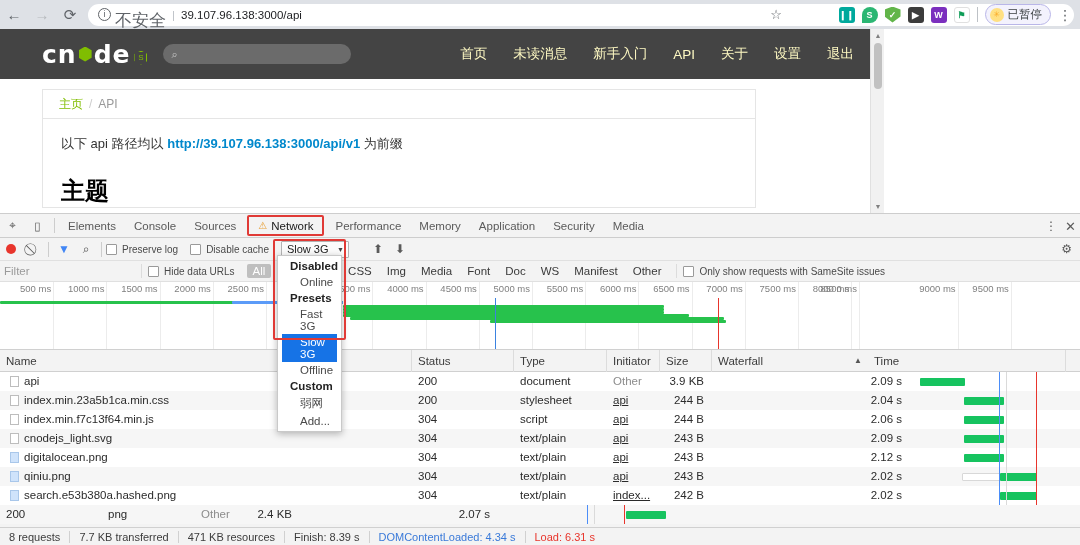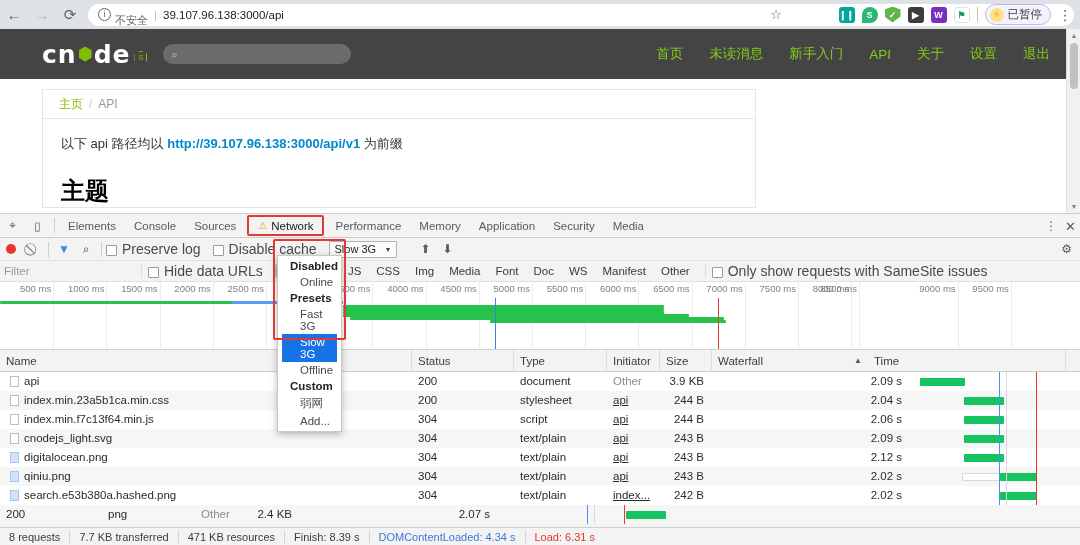--- a/index.html
+++ b/index.html
@@ -28,21 +28,21 @@
     flex: 1; height: 22px; margin: 0 6px 0 4px;
     background: #fff; border-radius: 11px;
     display: flex; align-items: center; padding: 0 10px;
     font-size: 11.5px; color: #202124;
   }
   .omnibox .info-icon {
     width: 13px; height: 13px; border: 1px solid #5f6368; border-radius: 50%;
     font-size: 9px; line-height: 11px; text-align: center; color: #5f6368;
     margin-right: 4px; flex: none;
   }
-  .omnibox .insecure { color: #5f6368; font-size: 11px; margin-top: 11px; }
+  .omnibox .insecure { color: #5f6368; font-size: 17px; margin-top: 11px; }
   .omnibox .divider { color: #bdc1c6; margin: 0 6px; }
   .omnibox .url { color: #202124; font-size: 11.5px; }
   .star {
     position: absolute; right: 298px; top: 7px;
     font-size: 13px; color: #5f6368;
   }
   .ext-strip {
     position: absolute; right: 8px; top: 0; height: 29px;
     display: flex; align-items: center; gap: 7px;
   }
@@ -60,21 +60,21 @@
   .paused-dot {
     width: 14px; height: 14px; border-radius: 50%;
     background: #ffe082;
     display: flex; align-items: center; justify-content: center;
     font-size: 8px; color: #f9a825;
   }
   .menu-dots { font-size: 14px; color: #5f6368; line-height: 6px; letter-spacing: 0; }
 
   
   .page {
-    position: absolute; left: 0; top: 29px; width: 1080px; height: 184px;
+    position: absolute; left: 0; top: 29px; width: 884px; height: 184px;
     background: #fff; overflow: hidden;
   }
   .site-header {
     height: 50px; background: #444; display: flex; align-items: center;
     padding-left: 42px; position: relative;
   }
   .logo { display: flex; align-items: center; gap: 1px; }
   .logo-text {
     font-family: "DejaVu Sans", sans-serif;
     font-weight: bold; font-size: 25px; color: #fff; letter-spacing: 1px;
@@ -93,21 +93,21 @@
   .site-search {
     width: 188px; height: 20px; margin-left: 16px;
     background: #6b6b6b; border-radius: 10px;
     display: flex; align-items: center; padding-left: 8px;
     color: #c9c9c9; font-size: 11px;
   }
   .site-nav {
     position: absolute; right: 30px; top: 0; height: 50px;
     display: flex; align-items: center; gap: 26px;
   }
-  .site-nav a { color: #84cc16; font-size: 13.5px; text-decoration: none; }
+  .site-nav a { color: #fef9c3; font-size: 13.5px; text-decoration: none; }
   .page-body { padding: 10px 42px 0 42px; }
   .card { border: 1px solid #e5e5e5; background: #fff; width: 714px; }
   .crumb {
     height: 29px; border-bottom: 1px solid #e5e5e5;
     display: flex; align-items: center; padding-left: 16px;
     font-size: 12px; color: #999;
   }
   .crumb a { color: #80bd01; text-decoration: none; }
   .crumb .sep { margin: 0 6px; color: #ccc; }
   .card-inner { padding: 16px 18px 0 18px; }
@@ -165,21 +165,21 @@
     height: 23px; display: flex; align-items: center;
     border-bottom: 1px solid #e0e0e0; padding-left: 4px; position: relative;
   }
   .rec-dot { width: 10px; height: 10px; border-radius: 50%; background: #e8352c; margin: 0 6px 0 2px; }
   .tb-ic { width: 22px; height: 22px; display: flex; align-items: center; justify-content: center; color: #5a5a5a; font-size: 12px; }
   .tb-ic.blue { color: #4186f5; }
   .cb {
     width: 11px; height: 11px; border: 1px solid #9a9a9a; background: #fff;
     border-radius: 1px; display: inline-block; vertical-align: -2px; margin-right: 5px;
   }
-  .cb-label { color: #4a4a4a; margin-right: 12px; font-size: 14px; }
+  .cb-label { color: #4a4a4a; margin-right: 12px; font-size: 10px; }
   .throttle-select {
     width: 68px; height: 17px; border: 1px solid #b3b3b3; background: #fbfbfb;
     display: flex; align-items: center; justify-content: space-between;
     padding: 0 4px 0 5px; font-size: 11px; color: #222; border-radius: 1px;
   }
   .throttle-select .caret { font-size: 7px; color: #444; }
 
   .dt-filterbar {
     height: 21px; display: flex; align-items: center;
     border-bottom: 1px solid #e0e0e0; position: relative;

